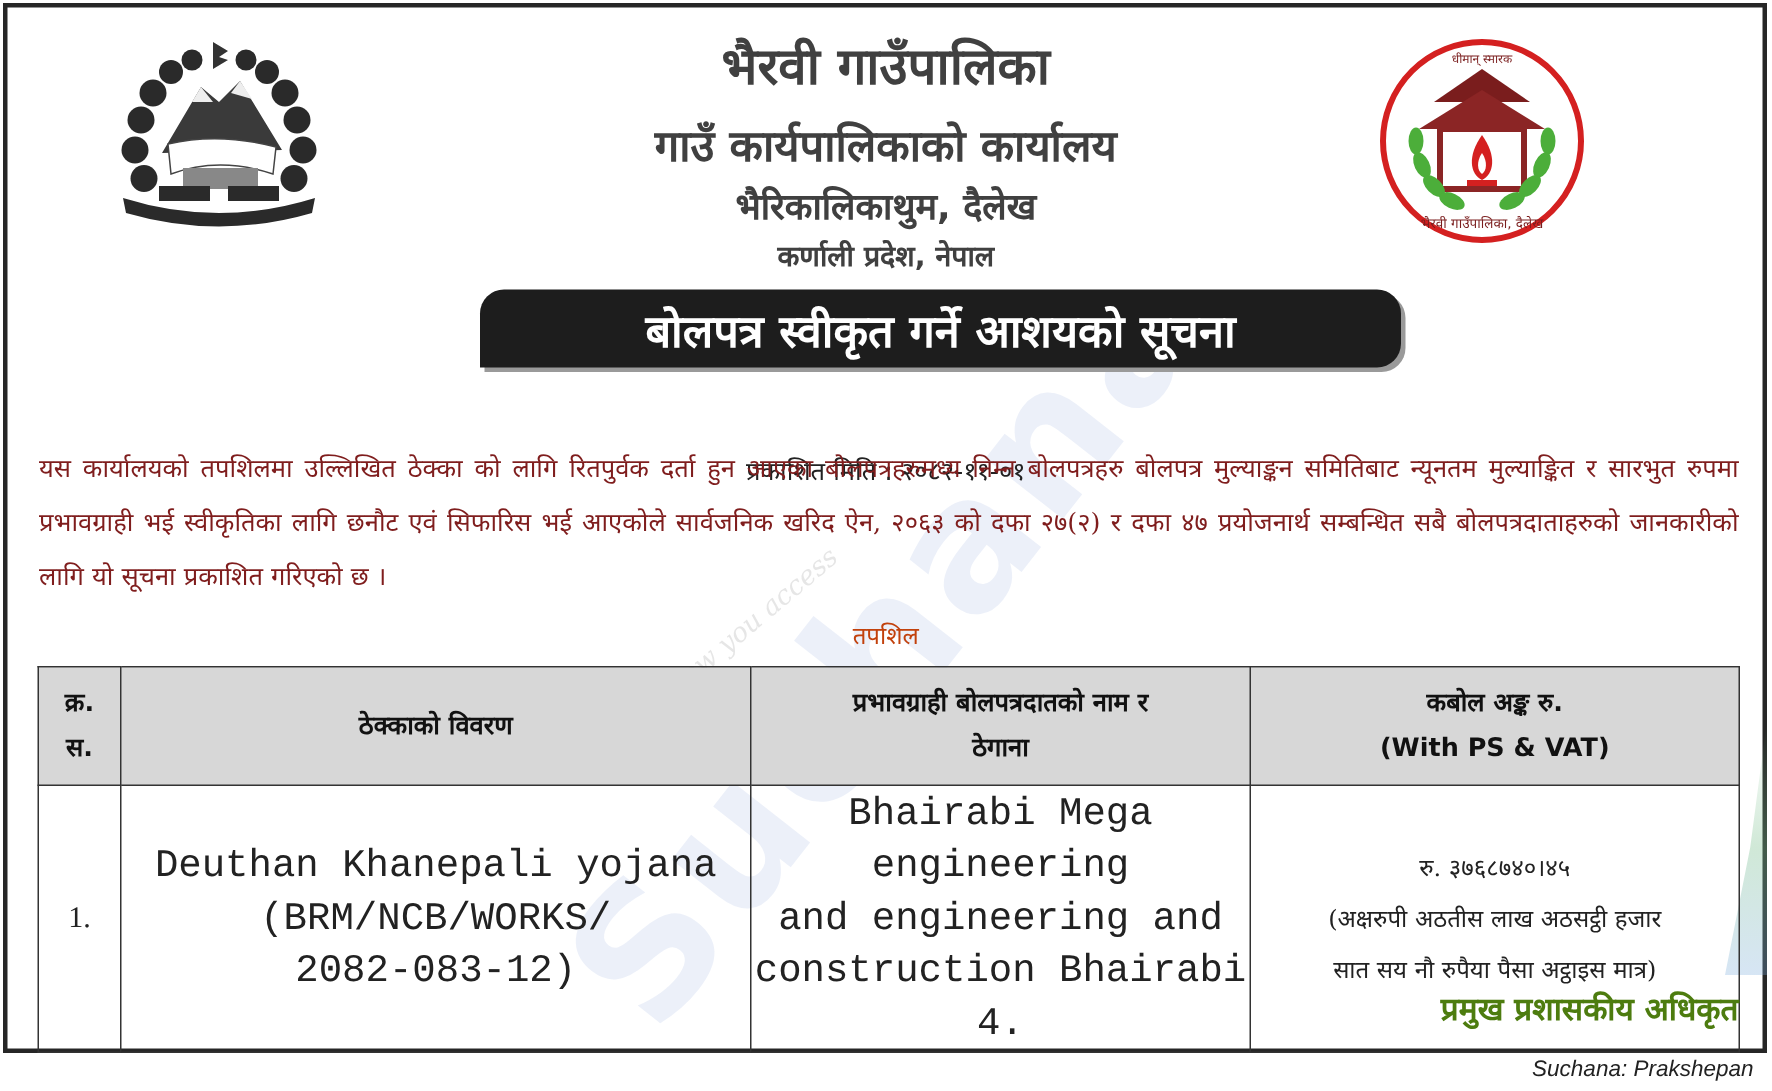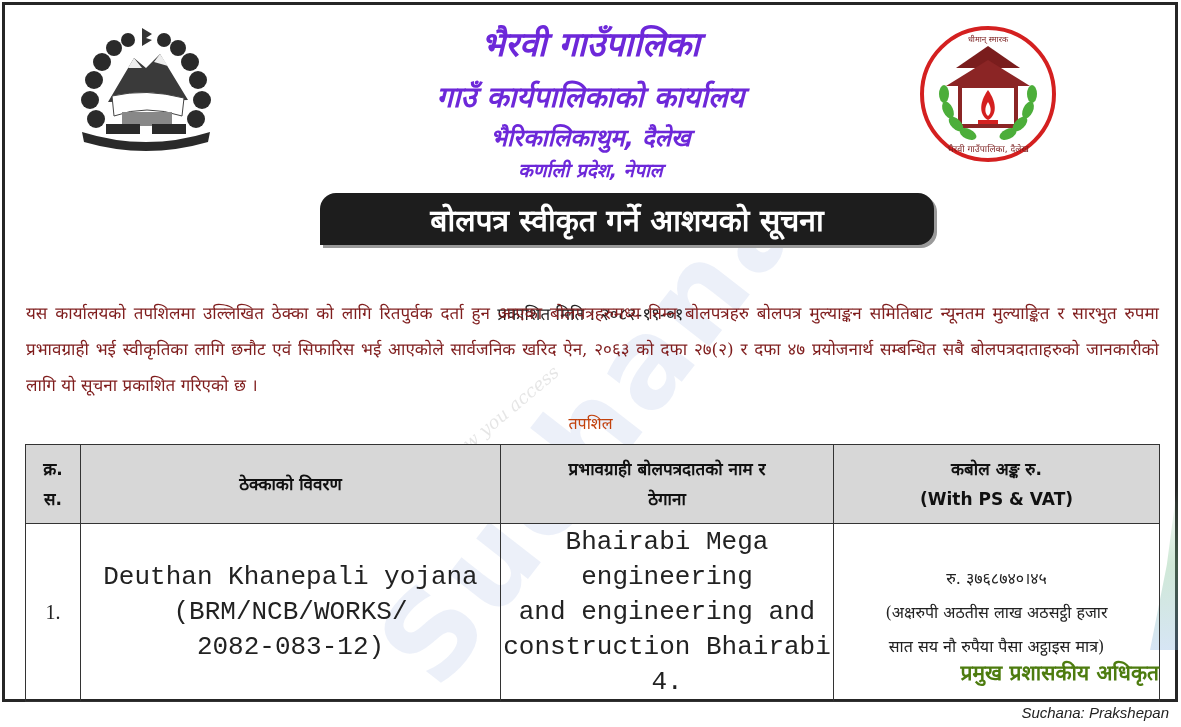--- a/index.html
+++ b/index.html
@@ -16,21 +16,21 @@
     font-family: "DejaVu Sans", sans-serif; font-weight: bold; font-size: 120px;
     color: rgba(70, 110, 200, 0.10); letter-spacing: 4px; pointer-events: none; white-space: nowrap;
   }
   .watermark-sub {
     position: absolute; left: 360px; top: 430px; transform: rotate(-40deg);
     font-family: "DejaVu Serif", serif; font-style: italic; font-size: 18px;
     color: rgba(90, 90, 90, 0.15); pointer-events: none; white-space: nowrap;
   }
   .emblem-left { position: absolute; left: 72px; top: 24px; width: 148px; height: 135px; }
   .emblem-right { position: absolute; left: 918px; top: 24px; width: 140px; height: 140px; }
-  .hdr { position: absolute; left: 0; width: 1181px; text-align: center; font-weight: bold; color: #6d28d9; font-style: italic; }
+  .hdr { position: absolute; left: 0; width: 1181px; text-align: center; font-weight: bold; color: #404040; }
   .h1 { top: 20px; font-size: 34px; }
   .h2 { top: 76px; font-size: 29px; }
   .h3 { top: 120px; font-size: 24px; }
   .h4 { top: 157px; font-size: 19px; }
   .title-bar {
     position: absolute; left: 320px; top: 193px; width: 614px; height: 52px;
     background: #1d1d1d; border-radius: 16px 16px 16px 0;
     display: flex; align-items: center; justify-content: center;
     color: #ffffff; font-weight: bold; font-size: 30px;
     box-shadow: 3px 3px 0 #9a9a9a;

